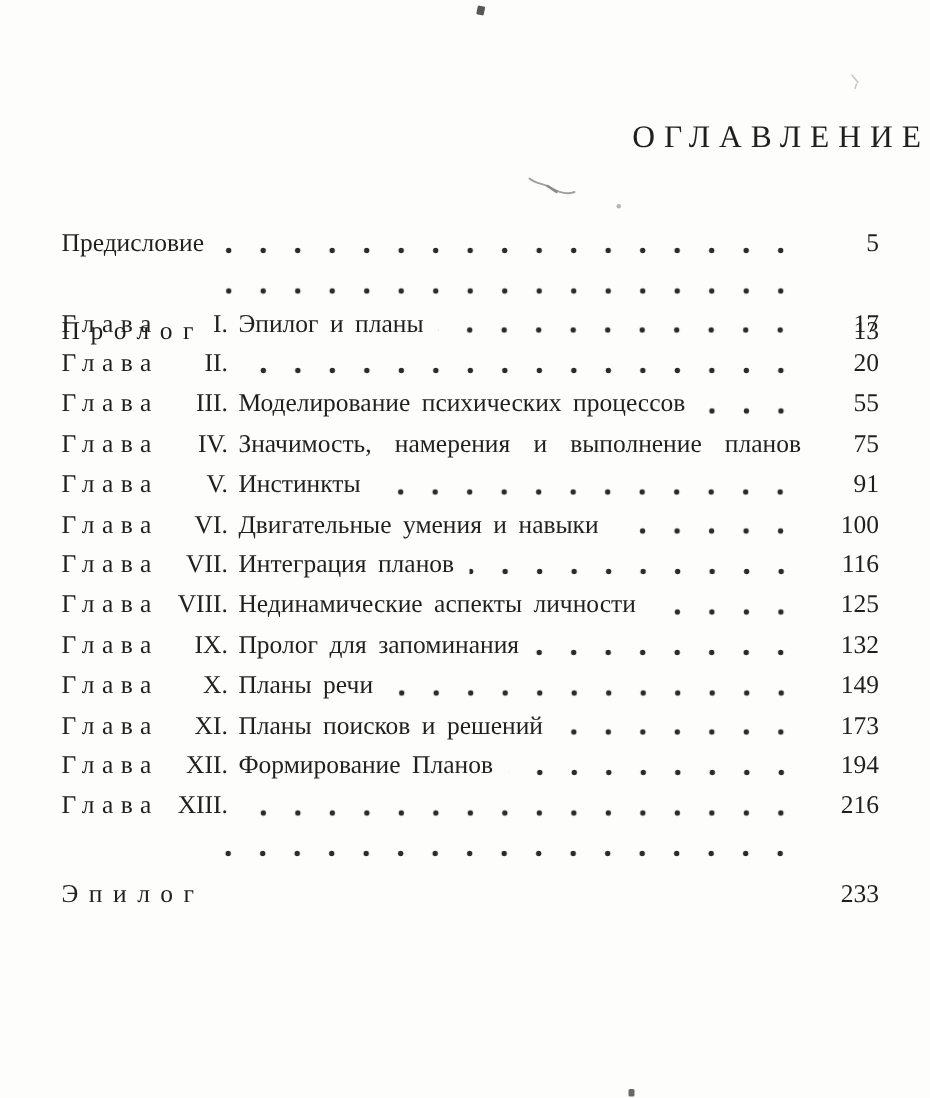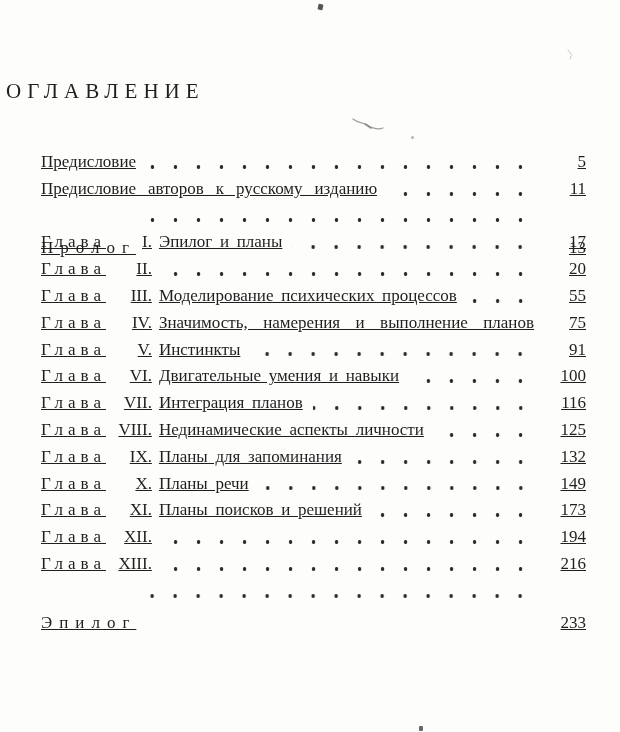--- a/index.html
+++ b/index.html
@@ -16,42 +16,41 @@
     background: var(--paper);
     overflow: hidden;
     font-family: "Liberation Serif", "DejaVu Serif", serif;
     color: var(--ink);
   }
   .title {
     position: absolute;
     top: 79px;
     left: 0;
     width: 100%;
-    text-align: left;
+    text-align: right;
     font-size: 21px;
     font-weight: 500;
     letter-spacing: 6px;
     text-indent: 6px;
     line-height: 24px;
     color: var(--ink);
   }
   .toc {
     position: absolute;
     left: 41px;
     right: 34px;
     top: 149px;
   }
   .toc-row {
     display: flex;
     align-items: baseline;
     height: 26.8px;
     line-height: 26.8px;
     font-size: 17px;
     white-space: nowrap;
-    text-decoration: underline;
   }
   .row-label { word-spacing: 0.15em; }
   .row-label.spaced-sm { letter-spacing: 5px; }
   .row-label.spaced-lg { letter-spacing: 7px; margin-top: 32px; }
   .row-label.wide { word-spacing: 0.45em; }
   .row-numeral {
     width: 46px;
     flex: 0 0 46px;
     text-align: right;
     margin-right: 7px;
@@ -107,27 +106,20 @@
 
   <div class="toc">
       <div class="toc-row">
       <span class="row-label">Предисловие</span>
 
       <span class="row-title"></span>
       <span class="row-dots"></span>
       <span class="row-page">5</span>
     </div>
       <div class="toc-row">
-      <span class="row-label wide">Предисловие авторов к русскому изданию</span>
-
-      <span class="row-title"></span>
-      <span class="row-dots"></span>
-      <span class="row-page">11</span>
-    </div>
-      <div class="toc-row">
       <span class="row-label spaced-lg">Пролог</span>
 
       <span class="row-title"></span>
       <span class="row-dots"></span>
       <span class="row-page">13</span>
     </div>
       <div class="toc-row">
       <span class="row-label spaced-sm">Глава</span>
       <span class="row-numeral">I.</span>
       <span class="row-title">Эпилог и планы</span>
@@ -178,41 +170,42 @@
       <div class="toc-row">
       <span class="row-label spaced-sm">Глава</span>
       <span class="row-numeral">VIII.</span>
       <span class="row-title">Нединамические аспекты личности</span>
       <span class="row-dots"></span>
       <span class="row-page">125</span>
     </div>
       <div class="toc-row">
       <span class="row-label spaced-sm">Глава</span>
       <span class="row-numeral">IX.</span>
-      <span class="row-title">Планы для запоминания</span>
+      <span class="row-title">Пролог для запоминания</span>
       <span class="row-dots"></span>
       <span class="row-page">132</span>
     </div>
       <div class="toc-row">
       <span class="row-label spaced-sm">Глава</span>
       <span class="row-numeral">X.</span>
       <span class="row-title">Планы речи</span>
       <span class="row-dots"></span>
       <span class="row-page">149</span>
     </div>
       <div class="toc-row">
       <span class="row-label spaced-sm">Глава</span>
       <span class="row-numeral">XI.</span>
       <span class="row-title">Планы поисков и решений</span>
       <span class="row-dots"></span>
       <span class="row-page">173</span>
     </div>
       <div class="toc-row">
       <span class="row-label spaced-sm">Глава</span>
       <span class="row-numeral">XII.</span>
+      <span class="row-title">Формирование Планов</span>
       <span class="row-dots"></span>
       <span class="row-page">194</span>
     </div>
       <div class="toc-row">
       <span class="row-label spaced-sm">Глава</span>
       <span class="row-numeral">XIII.</span>
       <span class="row-dots"></span>
       <span class="row-page">216</span>
     </div>
       <div class="toc-row">

